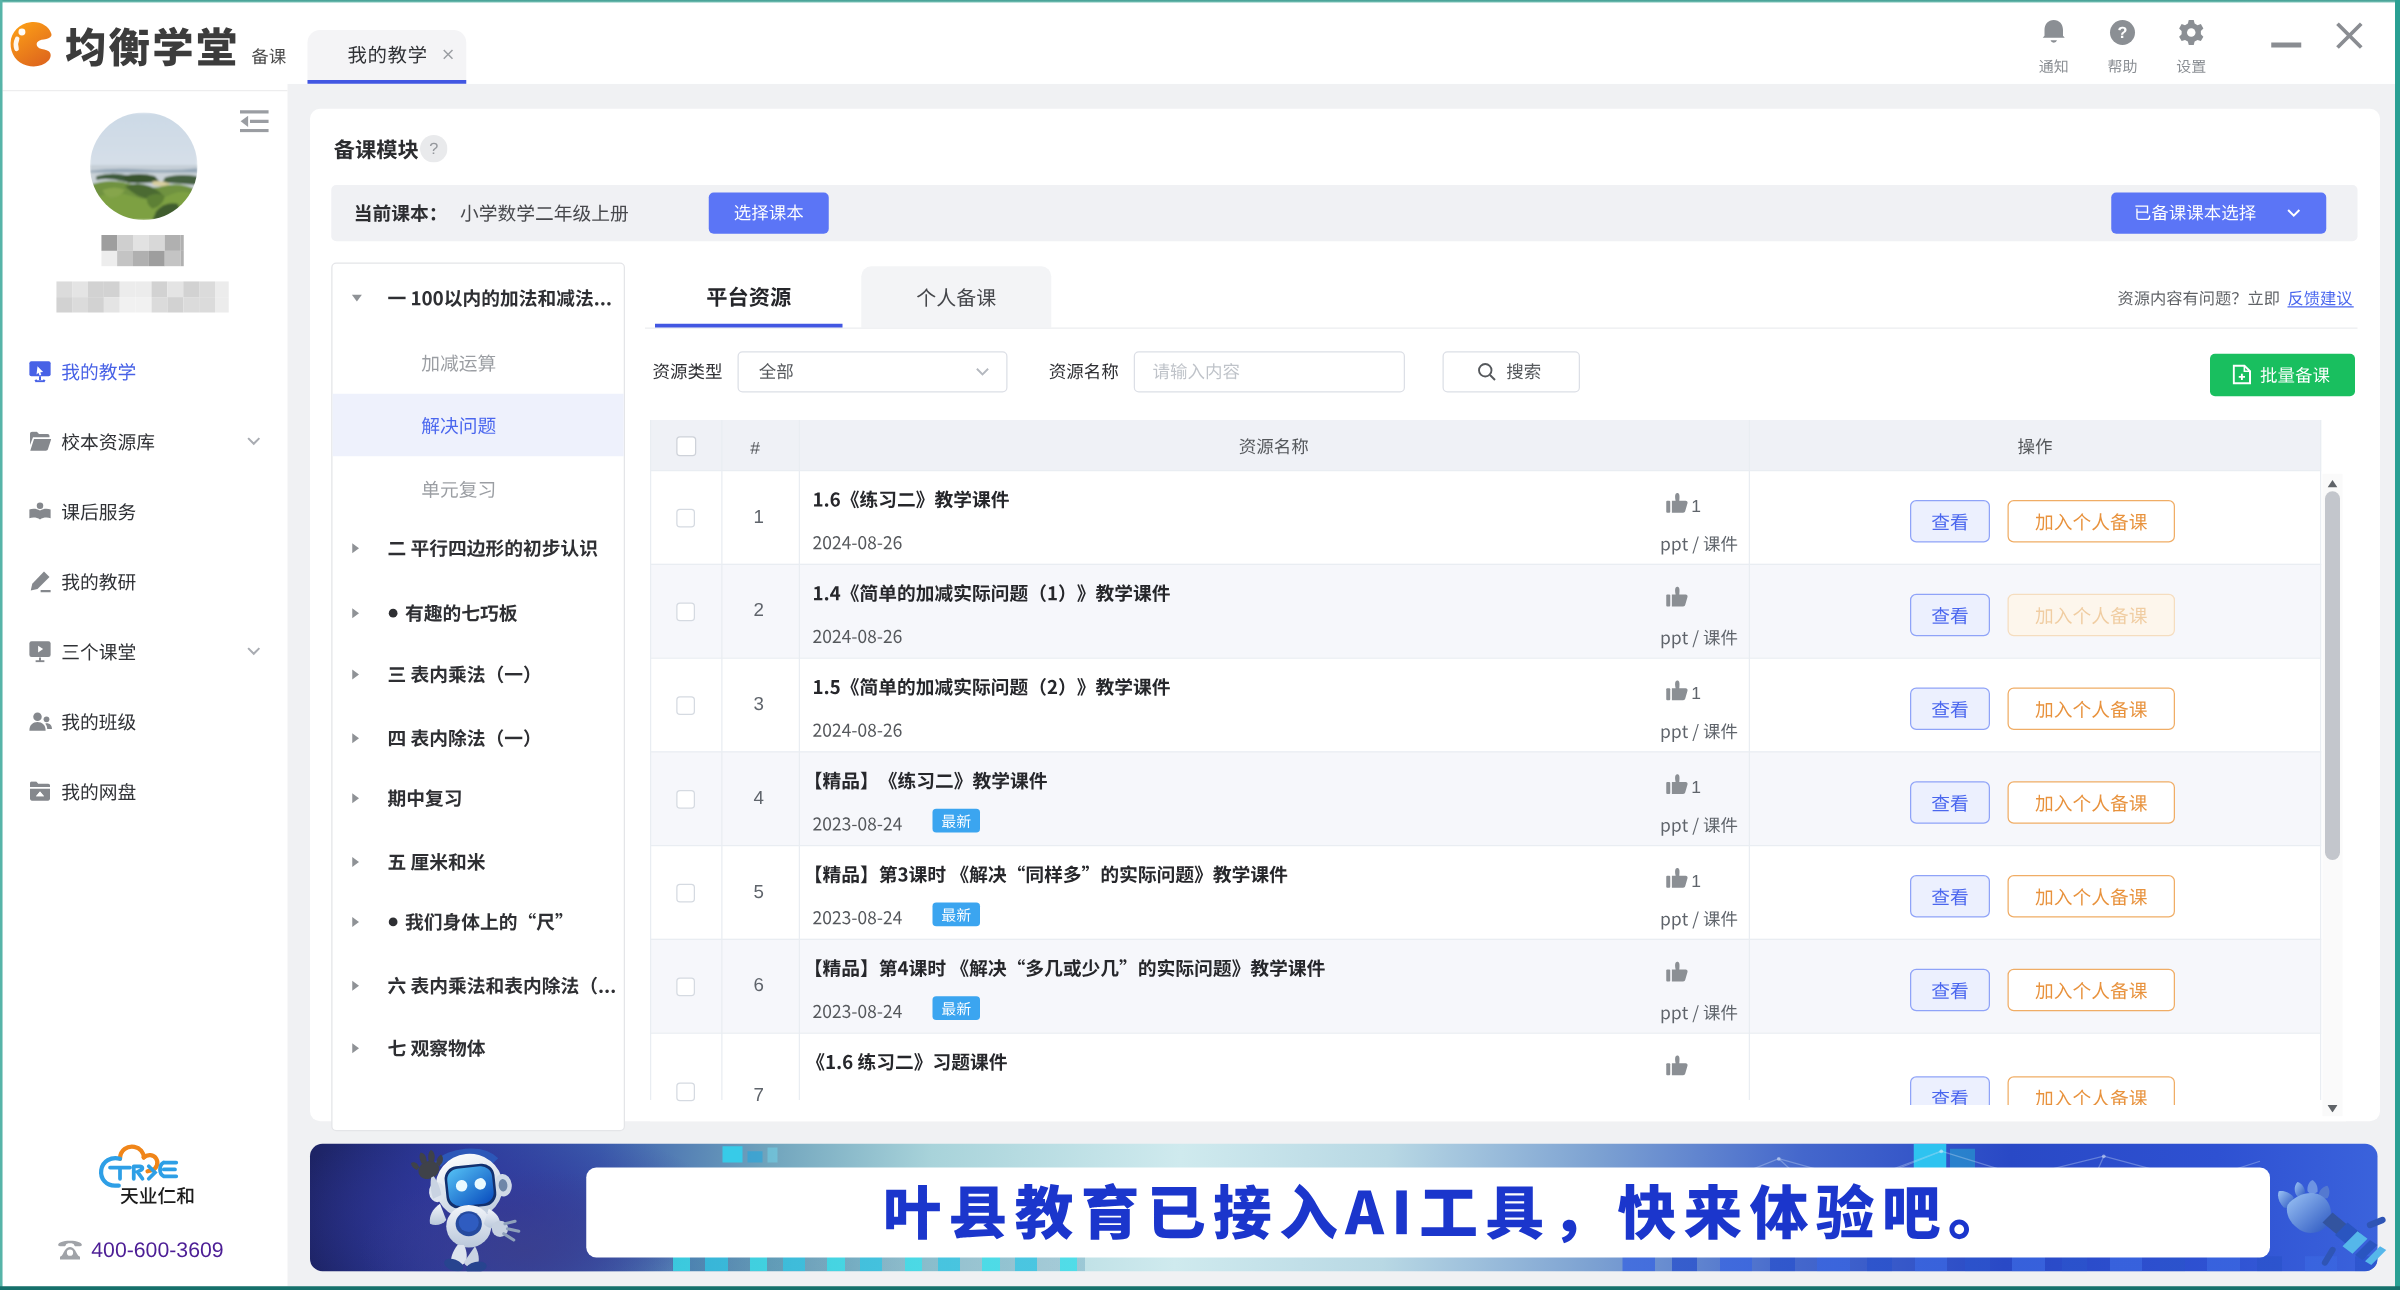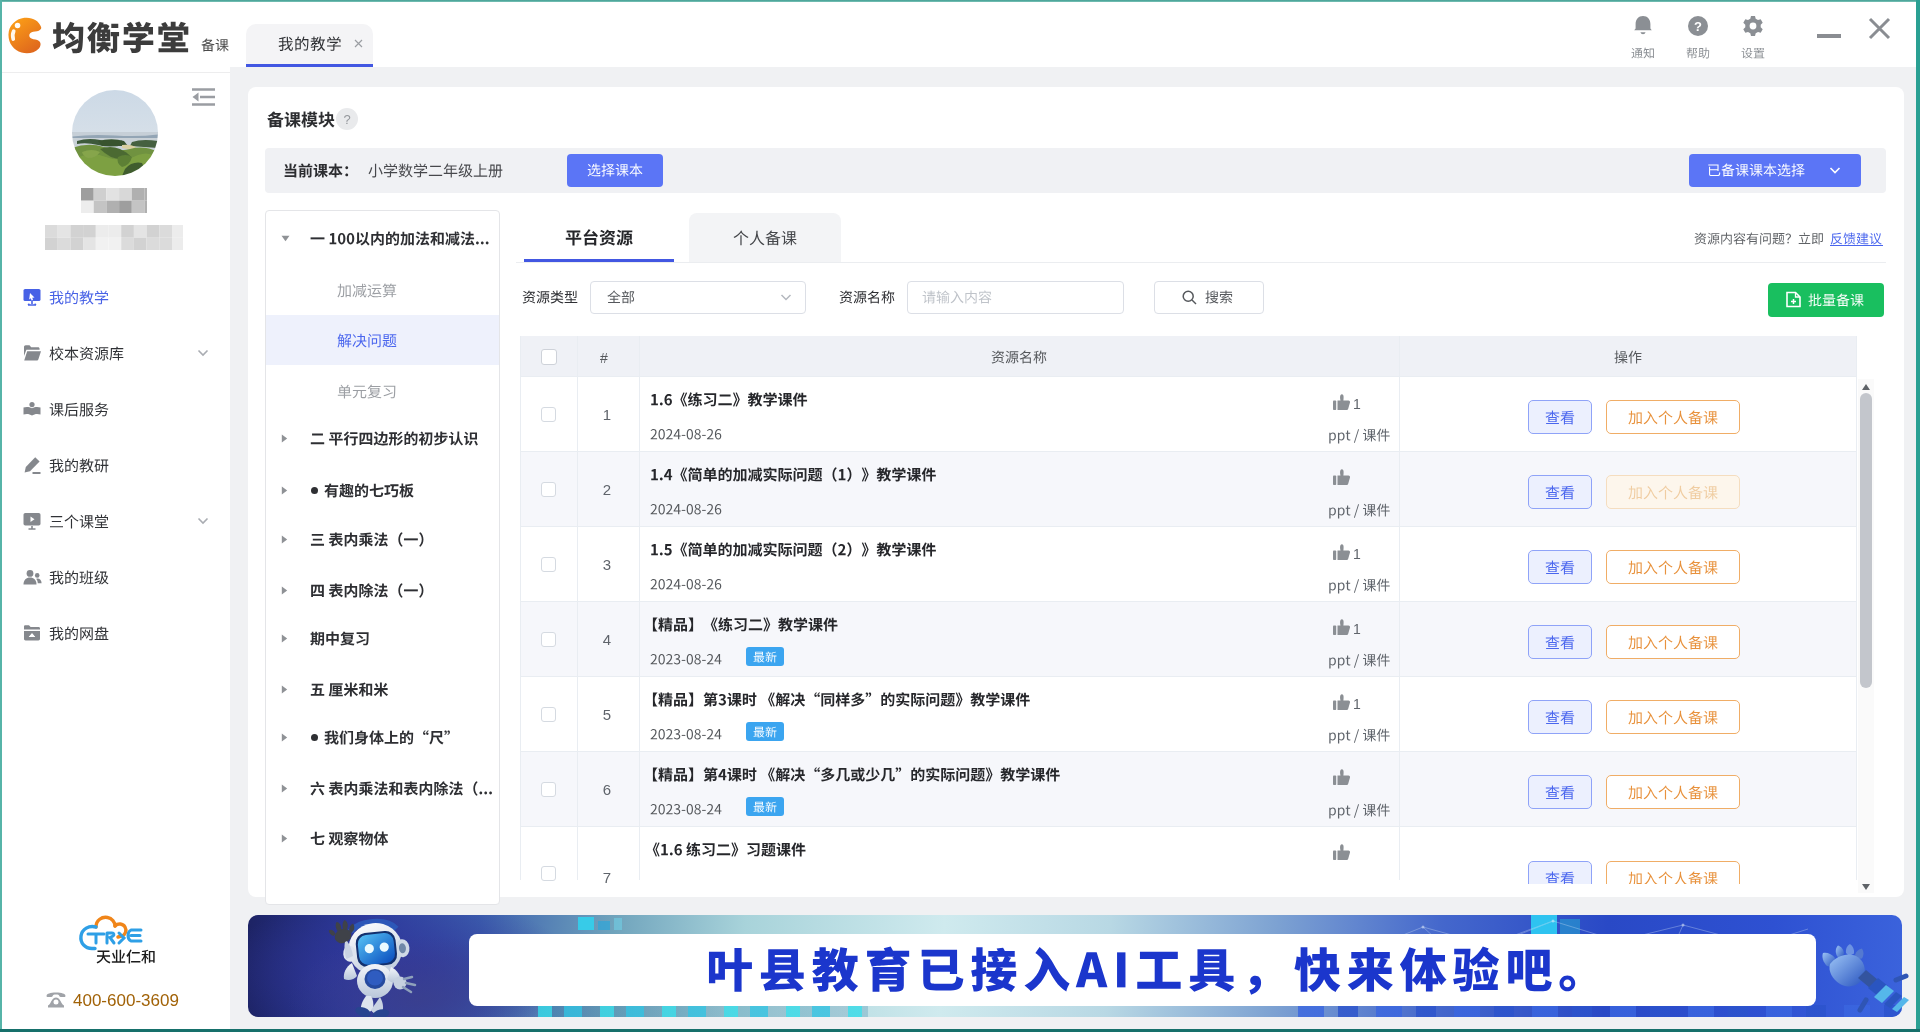--- a/index.html
+++ b/index.html
@@ -455,21 +455,21 @@
     <svg style="position:absolute;left:96.0px;top:948.5px;overflow:visible;" width="60.0" height="15" viewBox="0 -880 4000 1000" fill="#1c1c1c">
       <use href="#gw" x="0"></use>
       <use href="#gx" x="1000"></use>
       <use href="#gy" x="2000"></use>
       <use href="#gz" x="3000"></use>
     </svg>
     <svg style="position:absolute;left:46px;top:992px" width="20" height="16" viewBox="0 0 20 16">
 <path fill="#a0a3a8" d="M2 5 C1 5 0.3 4.3 0.6 3.4 C1 2 4 0.5 10 0.5 C16 0.5 19 2 19.4 3.4 C19.7 4.3 19 5 18 5 L14.6 5 C13.8 5 13.4 4.5 13.2 3.8 C13 3 12 2.6 10 2.6 C8 2.6 7 3 6.8 3.8 C6.6 4.5 6.2 5 5.4 5 Z"></path>
 <path fill="#a0a3a8" d="M10 5.5 C7 5.5 5.4 9 4.4 11 C3.8 12.3 3 13 2 13.4 L2 15.5 L18 15.5 L18 13.4 C17 13 16.2 12.3 15.6 11 C14.6 9 13 5.5 10 5.5 Z M10 12.6 a2.5 2.5 0 1 1 0-5 a2.5 2.5 0 0 1 0 5 Z"></path>
     </svg>
-    <div style="position:absolute;left:73px;top:1000px;font-family:'Liberation Sans',sans-serif;font-size:17px;font-weight:normal;color:#a16207;line-height:0;white-space:pre;"><span style="vertical-align:middle">400-600-3609</span></div>
+    <div style="position:absolute;left:73px;top:1000px;font-family:'Liberation Sans',sans-serif;font-size:17px;font-weight:normal;color:#4c1d95;line-height:0;white-space:pre;"><span style="vertical-align:middle">400-600-3609</span></div>
     <div style="position:absolute;left:248px;top:87px;width:1656px;height:810px;background:#fff;border-radius:8px"></div>
     <svg style="position:absolute;left:267.0px;top:110.5px;overflow:visible;" width="68.0" height="17" viewBox="0 -880 4000 1000" fill="#2c2d30">
       <use href="#g10" x="0"></use>
       <use href="#g11" x="1000"></use>
       <use href="#g12" x="2000"></use>
       <use href="#g13" x="3000"></use>
     </svg>
     <svg style="position:absolute;left:336px;top:108px" width="22" height="22" viewBox="0 0 22 22">
       <circle cx="11" cy="11" r="11" fill="#e9eaec"></circle>
       <text x="11" y="15.5" font-family="Liberation Sans" font-size="13" fill="#94979c" text-anchor="middle">?</text>

